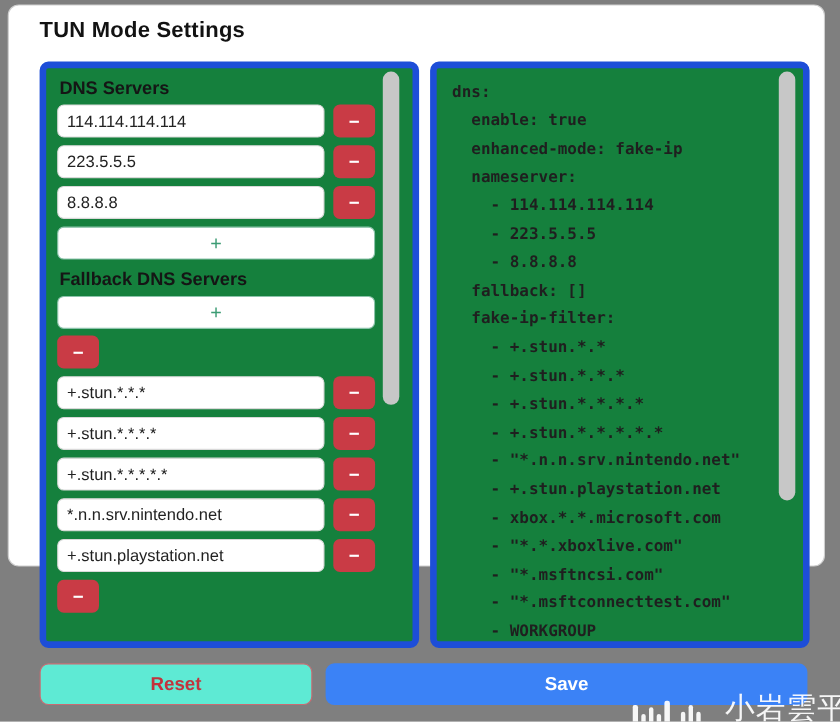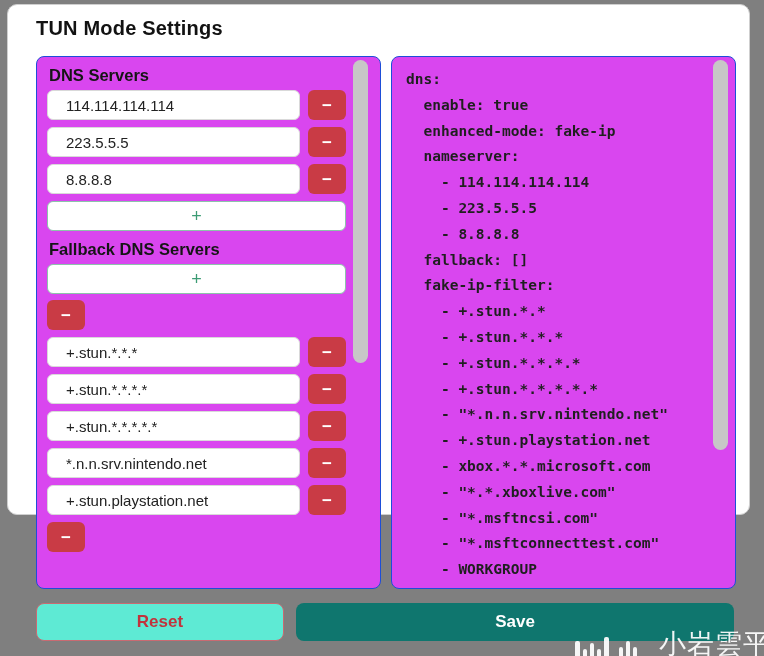--- a/index.html
+++ b/index.html
@@ -12,35 +12,35 @@
     position:absolute;left:7px;top:4px;width:743px;height:511px;
     background:#ffffff;border:1px solid #cfcfcf;border-radius:10px;
     box-sizing:border-box;
   }
   .page-title{
     position:absolute;left:28px;top:12px;
     font-size:20px;font-weight:bold;color:#121212;letter-spacing:.2px;
   }
   .card{
     position:absolute;top:51px;height:533px;box-sizing:border-box;
-    background:#d946ef;border:1px solid #1d4ed8;border-radius:8px;
+    background:#15803d;border:6px solid #1d4ed8;border-radius:8px;
     overflow:hidden;
   }
   .card-left{left:28px;width:345px;padding:8px 34px 4px 10px;}
   .card-right{left:383px;width:345px;}
   .section-label{
     font-size:16.5px;font-weight:bold;color:#151515;
     margin:0 0 5px 2px;line-height:20px;
   }
   .section-label.gap-top{margin-top:8px;}
   .row{display:flex;gap:8px;height:30px;margin-bottom:7px;}
   .txt-input{
     flex:1;min-width:0;height:30px;box-sizing:border-box;
     border:1px solid #d9d9d9;border-radius:6px;background:#fff;
-    padding:0 0 0 18px;font-family:"Liberation Sans",sans-serif;
+    padding:0 0 0 8px;font-family:"Liberation Sans",sans-serif;
     font-size:15px;color:#222;outline:none;
   }
   .minus-btn{
     width:38px;height:30px;flex:0 0 38px;border:none;border-radius:6px;
     background:#c93b45;color:#fff;cursor:pointer;
     display:flex;align-items:center;justify-content:center;padding:0;
   }
   .minus-glyph{font-size:17px;font-weight:bold;line-height:1;color:#fff;}
   .add-btn{
     display:block;width:100%;height:30px;box-sizing:border-box;
@@ -61,21 +61,21 @@
   .footer-btn{
     position:absolute;top:598px;height:38px;border-radius:8px;
     font-family:"Liberation Sans",sans-serif;font-size:17px;font-weight:bold;
     cursor:pointer;box-sizing:border-box;
   }
   .reset-btn{
     left:28px;width:248px;background:#5eead4;
     border:1px solid #c96a72;color:#c2333d;
   }
   .save-btn{
-    left:288px;width:438px;background:#0f766e;border:none;color:#fff;
+    left:288px;width:438px;background:#3b82f6;border:none;color:#fff;
   }
   .watermark{
     position:absolute;left:575px;top:627px;z-index:50;
     display:flex;align-items:flex-end;gap:8px;
     color:rgba(255,255,255,.93);pointer-events:none;
   }
   .watermark-text{
     font-size:27px;line-height:34px;white-space:nowrap;letter-spacing:1px;
   }
 </style>

